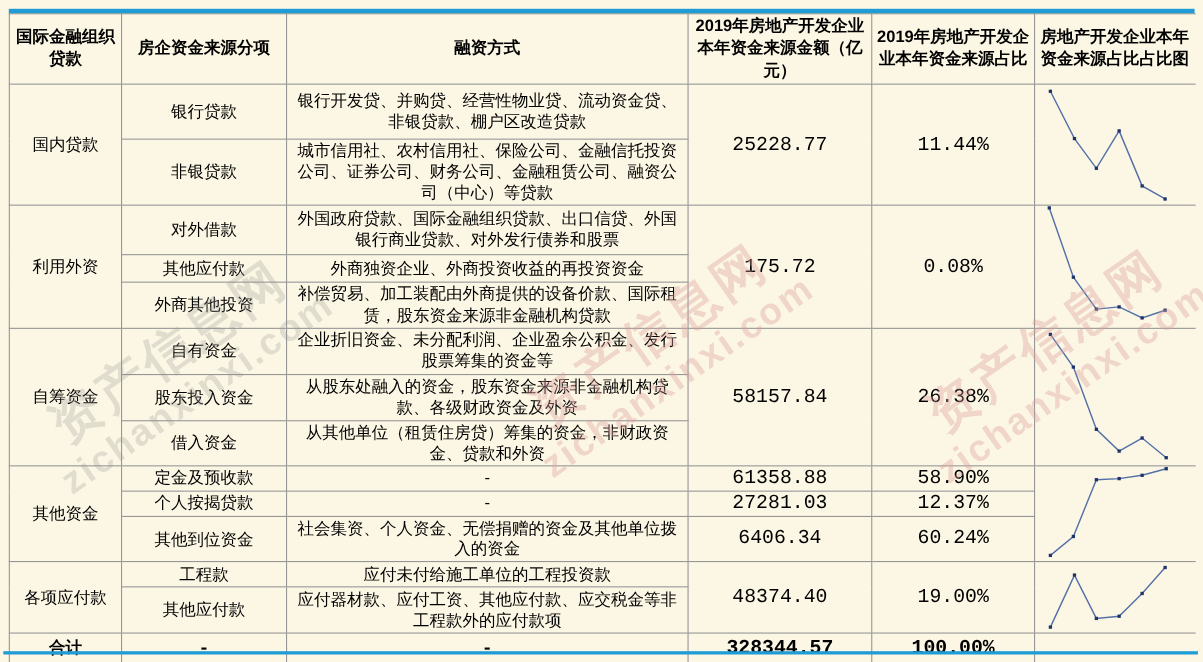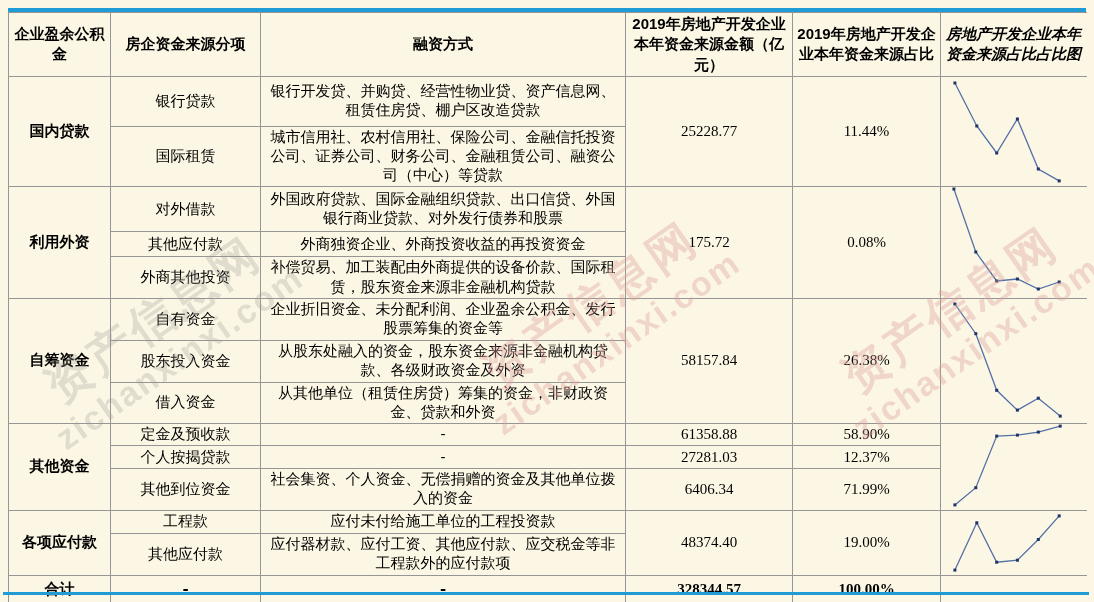--- a/index.html
+++ b/index.html
@@ -23,31 +23,30 @@
   }
   th{
     font-family:"Liberation Sans",sans-serif;
     font-weight:bold;font-size:15px;line-height:1.35;
   }
   td.cn{
     font-family:"DejaVu Serif","Liberation Serif",serif;
     font-size:15px;line-height:1.28;
   }
   td.num{
-    font-family:Liberation Serif, serif;
-    font-size:15px;
+    font-family:Liberation Mono, monospace;
+    font-size:18px;
   }
   td.cat{
     font-family:"DejaVu Serif","Liberation Serif",serif;
     font-size:15px;
-    font-weight:bold;
   }
   tr.total-row td{font-weight:bold;}
   td.chart-cell{padding:0;position:relative;}
-  .no-right{border-right-color:transparent;font-style:italic;}
+  .no-right{border-right-color:transparent;}
   td.chart-cell svg{display:block;position:absolute;left:0;top:0;}
 
   .watermark{
     position:absolute;z-index:5;pointer-events:none;
     transform:rotate(-35deg);transform-origin:center;
     font-family:"Liberation Sans",sans-serif;
     font-weight:bold;text-align:center;line-height:1.15;
     white-space:nowrap;
   }
   .wm-cn{font-size:46px;letter-spacing:4px;}
@@ -69,50 +68,50 @@
     <colgroup>
       <col style="width:102px">
         <col style="width:150px">
         <col style="width:365px">
       <col style="width:167px">
         <col style="width:148px">
         <col style="width:146px">
     </colgroup>
     <thead>
       <tr style="height:58px">
-        <th>企业盈余公积金</th>
+        <th>国际金融组织贷款</th>
         <th>房企资金来源分项</th>
         <th>融资方式</th>
         <th>2019年房地产开发企业本年资金来源金额（亿元）</th>
         <th>2019年房地产开发企业本年资金来源占比</th>
         <th class="no-right">房地产开发企业本年资金来源占比占比图</th>
       </tr>
     </thead>
     <tbody>
 
       <tr style="height:50px">
         <td class="cat" rowspan="2">国内贷款</td>
         <td class="cn">银行贷款</td>
-        <td class="cn">银行开发贷、并购贷、经营性物业贷、资产信息网、租赁住房贷、棚户区改造贷款</td>
+        <td class="cn">银行开发贷、并购贷、经营性物业贷、流动资金贷、非银贷款、棚户区改造贷款</td>
         <td class="num" rowspan="2">25228.77</td>
         <td class="num" rowspan="2">11.44%</td>
         <td class="chart-cell sparkline no-right" rowspan="2">
             <svg width="145" height="110">
               <polyline points="13.9,6.0 35.8,49.0 55.7,76.0 76.4,42.0 97.3,92.0 118.2,103.9" fill="none" stroke="#5470a8" stroke-width="1.3"></polyline>
               <rect x="12.4" y="4.5" width="3" height="3" fill="#1f3569"></rect>
               <rect x="34.3" y="47.5" width="3" height="3" fill="#1f3569"></rect>
               <rect x="54.2" y="74.5" width="3" height="3" fill="#1f3569"></rect>
               <rect x="74.9" y="40.5" width="3" height="3" fill="#1f3569"></rect>
               <rect x="95.8" y="90.5" width="3" height="3" fill="#1f3569"></rect>
               <rect x="116.7" y="102.4" width="3" height="3" fill="#1f3569"></rect>
             </svg>
           </td>
       </tr>
       <tr style="height:60px">
-        <td class="cn">国际租赁</td>
+        <td class="cn">非银贷款</td>
         <td class="cn">城市信用社、农村信用社、保险公司、金融信托投资公司、证券公司、财务公司、金融租赁公司、融资公司（中心）等贷款</td>
       </tr>
 
       <tr style="height:45px">
         <td class="cat" rowspan="3">利用外资</td>
         <td class="cn">对外借款</td>
         <td class="cn">外国政府贷款、国际金融组织贷款、出口信贷、外国银行商业贷款、对外发行债券和股票</td>
         <td class="num" rowspan="3">175.72</td>
         <td class="num" rowspan="3">0.08%</td>
         <td class="chart-cell sparkline no-right" rowspan="3">
@@ -184,21 +183,21 @@
       <tr style="height:23px">
         <td class="cn">个人按揭贷款</td>
         <td class="cn">-</td>
         <td class="num">27281.03</td>
         <td class="num">12.37%</td>
       </tr>
       <tr style="height:40px">
         <td class="cn">其他到位资金</td>
         <td class="cn">社会集资、个人资金、无偿捐赠的资金及其他单位拨入的资金</td>
         <td class="num">6406.34</td>
-        <td class="num">71.99%</td>
+        <td class="num">60.24%</td>
       </tr>
 
       <tr style="height:23px">
         <td class="cat" rowspan="2">各项应付款</td>
         <td class="cn">工程款</td>
         <td class="cn">应付未付给施工单位的工程投资款</td>
         <td class="num" rowspan="2">48374.40</td>
         <td class="num" rowspan="2">19.00%</td>
         <td class="chart-cell sparkline no-right" rowspan="2">
             <svg width="145" height="64">

